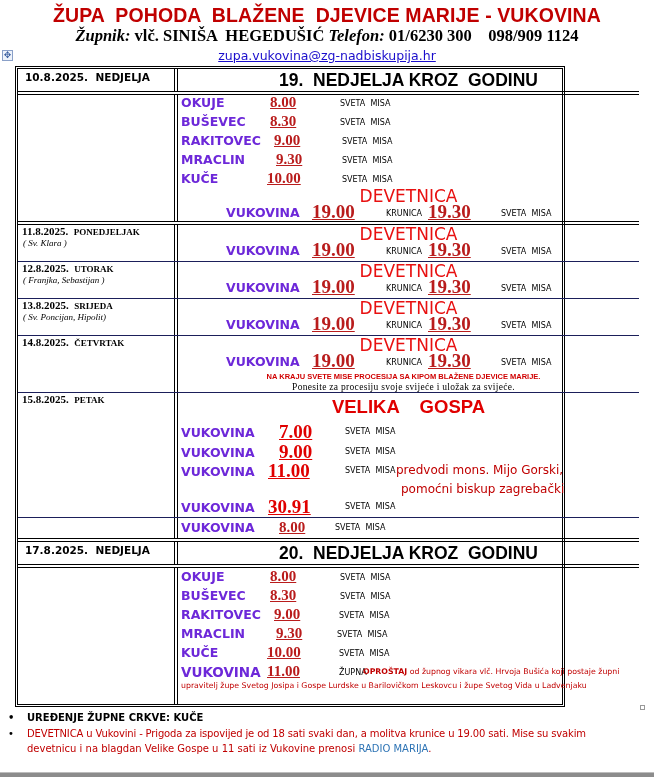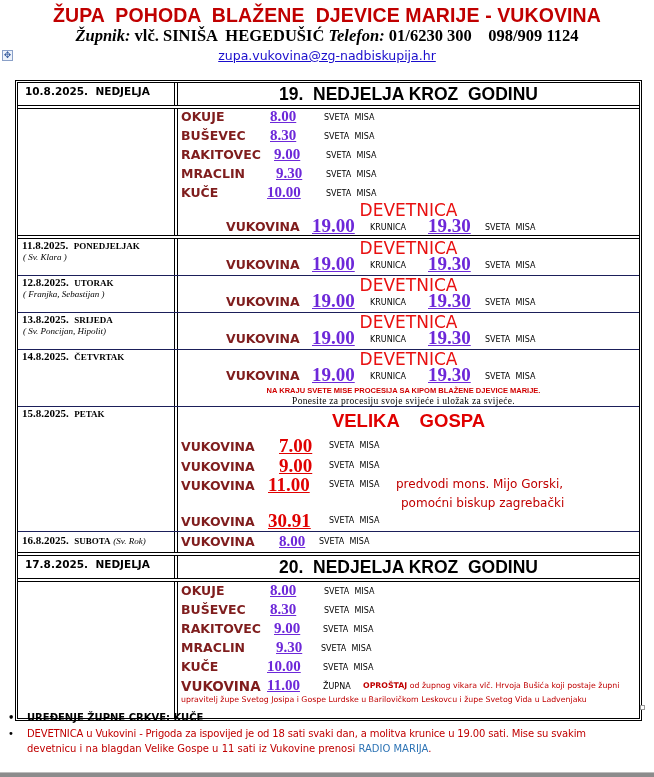--- a/index.html
+++ b/index.html
@@ -11,21 +11,21 @@
     color: #c00000; letter-spacing: 0.1px; white-space: pre; }
   .subtitle { position: absolute; left: 0; top: 26px; width: 654px; text-align: center;
     font-family: "Liberation Serif", serif; font-weight: bold; font-size: 16.5px; white-space: pre; }
   .subtitle i { font-style: italic; }
   .email { position: absolute; left: 0; top: 48px; width: 654px; text-align: center;
     font-family: "DejaVu Sans", sans-serif; font-size: 12.5px; color: #1a0dcc; text-decoration: underline; }
   .move-handle { position: absolute; left: 2px; top: 50px; width: 11px; height: 11px;
     border: 1px solid #8aa0c8; background: #eef3fb; font-size: 9px; line-height: 9px;
     text-align: center; color: #3a5fa0; }
 
-  .tbl { position: absolute; left: 15px; top: 80px; width: 627px; height: 641px;
+  .tbl { position: absolute; left: 15px; top: 66px; width: 550px; height: 641px;
     border: 3px double #000; }
   .row { position: absolute; left: 0; width: 621px; }
   .lcell { position: absolute; left: 0; top: 0; bottom: 0; width: 156px; }
   .rcell { position: absolute; left: 160px; top: 0; bottom: 0; right: 0; }
   .vsep { position: absolute; left: 156px; top: 0; bottom: 0; width: 4px;
     border-left: 1px solid #000; border-right: 1px solid #000; }
   .hline-dbl { position: absolute; left: 0; width: 621px; height: 4px;
     border-top: 1px solid #000; border-bottom: 1px solid #000; }
   .hline-thin { position: absolute; left: 0; width: 621px; height: 0; border-top: 1px solid #1b1f5a; }
 
@@ -34,26 +34,26 @@
   .date-serif { font-family: "Liberation Serif", serif; font-weight: bold; font-size: 11px;
     position: absolute; left: 4px; top: 0px; white-space: pre; }
   .date-serif .day { font-size: 9px; }
   .saint { font-family: "Liberation Serif", serif; font-style: italic; font-size: 9px;
     position: absolute; left: 5px; top: 13px; white-space: pre; }
   .saint-inline { font-family: "Liberation Serif", serif; font-style: italic; font-weight: normal; font-size: 9px; }
 
   .sunday-title { position: absolute; left: 0; right: 0; top: 1px; text-align: center;
     font-family: "Liberation Sans", sans-serif; font-weight: bold; font-size: 17.5px; white-space: pre; }
 
-  .place { color: #7f1d1d; font-family: "DejaVu Sans", sans-serif; font-weight: bold; font-size: 12.5px; }
-  .time { font-family: "Liberation Serif", serif; font-weight: bold; text-decoration: underline; color: #6d28d9; }
+  .place { color: #6d28d9; font-family: "DejaVu Sans", sans-serif; font-weight: bold; font-size: 12.5px; }
+  .time { font-family: "Liberation Serif", serif; font-weight: bold; text-decoration: underline; color: #b91c1c; }
   .t-small { font-size: 15px; }
   .t-big { font-size: 19px; }
   .t-red { color: #e00000; font-size: 19px; }
-  .label { font-family: "DejaVu Sans", sans-serif; font-size: 8px; color: #000; }
+  .label { font-family: "DejaVu Sans", sans-serif; font-size: 8px; color: #000; margin-left: 16px; }
   .devet { color: #e81010; font-family: "DejaVu Sans", sans-serif; font-size: 17px; text-align: center; position: absolute; left: 0; right: 0; white-space: pre; }
 
   .line { position: absolute; white-space: pre; }
   .abs { position: absolute; white-space: pre; }
 
   .procesija { position: absolute; left: 0; right: 0; text-align: center; color: #d00000;
     font-family: "Liberation Sans", sans-serif; font-weight: bold; font-size: 7.5px; white-space: pre; }
   .ponesite { position: absolute; left: 0; right: 0; text-align: center;
     font-family: "Liberation Serif", serif; font-size: 9.5px; white-space: pre; letter-spacing: 0.3px; }
   .velika { position: absolute; left: 0; right: 0; text-align: center; color: #e00000;
@@ -170,23 +170,20 @@
       <div class="velika">VELIKA    GOSPA</div>
       <div class="line" style="left:3px;top:30px;"><span class="abs place" style="left:0;top:2px">VUKOVINA</span><span class="abs time t-red" style="left:98px;top:-2px">7.00</span><span class="abs label" style="left:148px;top:4px">SVETA  MISA</span></div>
       <div class="line" style="left:3px;top:50px;"><span class="abs place" style="left:0;top:2px">VUKOVINA</span><span class="abs time t-red" style="left:98px;top:-2px">9.00</span><span class="abs label" style="left:148px;top:4px">SVETA  MISA</span></div>
       <div class="line" style="left:3px;top:69px;width:450px;"><span class="abs place" style="left:0;top:2px">VUKOVINA</span><span class="abs time t-red" style="left:87px;top:-2px">11.00</span><span class="abs label" style="left:148px;top:4px">SVETA  MISA</span><span class="abs gorski" style="left:215px;top:1px">predvodi mons. Mijo Gorski,</span><span class="abs gorski" style="left:220px;top:20px">pomoćni biskup zagrebački</span></div>
       <div class="line" style="left:3px;top:105px;"><span class="abs place" style="left:0;top:2px">VUKOVINA</span><span class="abs time t-red" style="left:87px;top:-2px">30.91</span><span class="abs label" style="left:148px;top:4px">SVETA  MISA</span></div>
     </div>
   </div>
   <div class="hline-thin" style="top:448px;"></div>
 
   <div class="row" style="top:449px;height:20px;">
-    <div class="lcell">
-        <span class="date-serif" style="top:2px"><span>16.8.2025.</span>  <span class="day">SUBOTA</span> <span class="saint-inline">(Sv. Rok)</span></span>
-      </div>
     <div class="vsep"></div>
     <div class="rcell">
       <div class="line" style="left:3px;top:2px;"><span class="abs place" style="left:0">VUKOVINA</span><span class="abs time t-small" style="left:98px;top:-1px">8.00</span><span class="abs label" style="left:138px;top:3px">SVETA  MISA</span></div>
     </div>
   </div>
   <div class="hline-dbl" style="top:469px;"></div>
 
   <div class="row" style="top:473px;height:22px;">
     <div class="lcell">
         <span class="date-sans">17.8.2025.  NEDJELJA</span>

